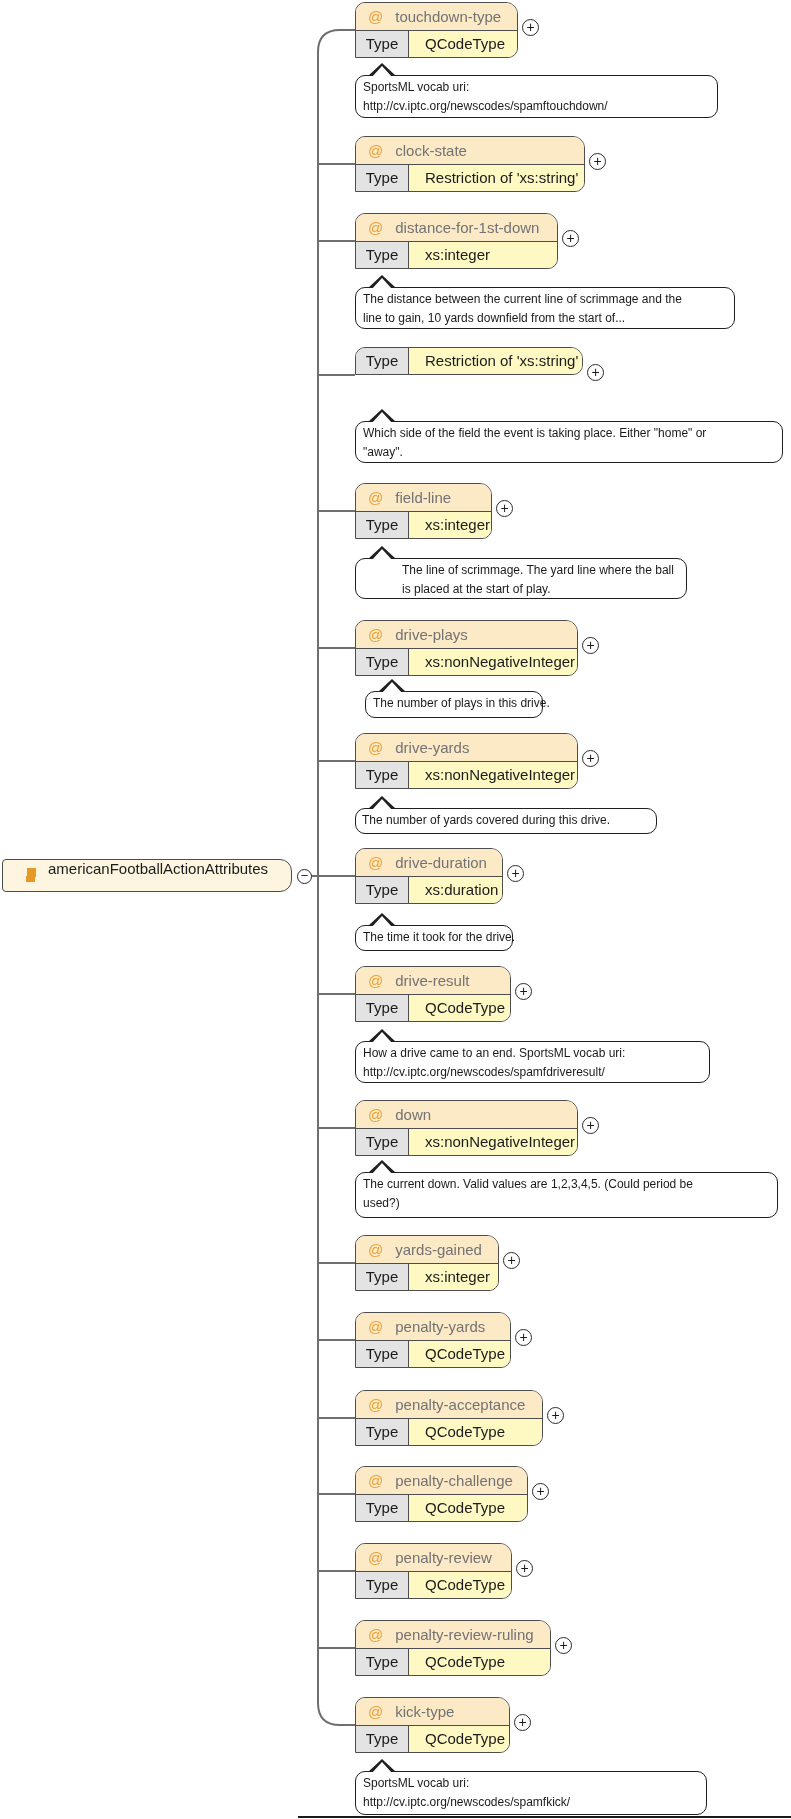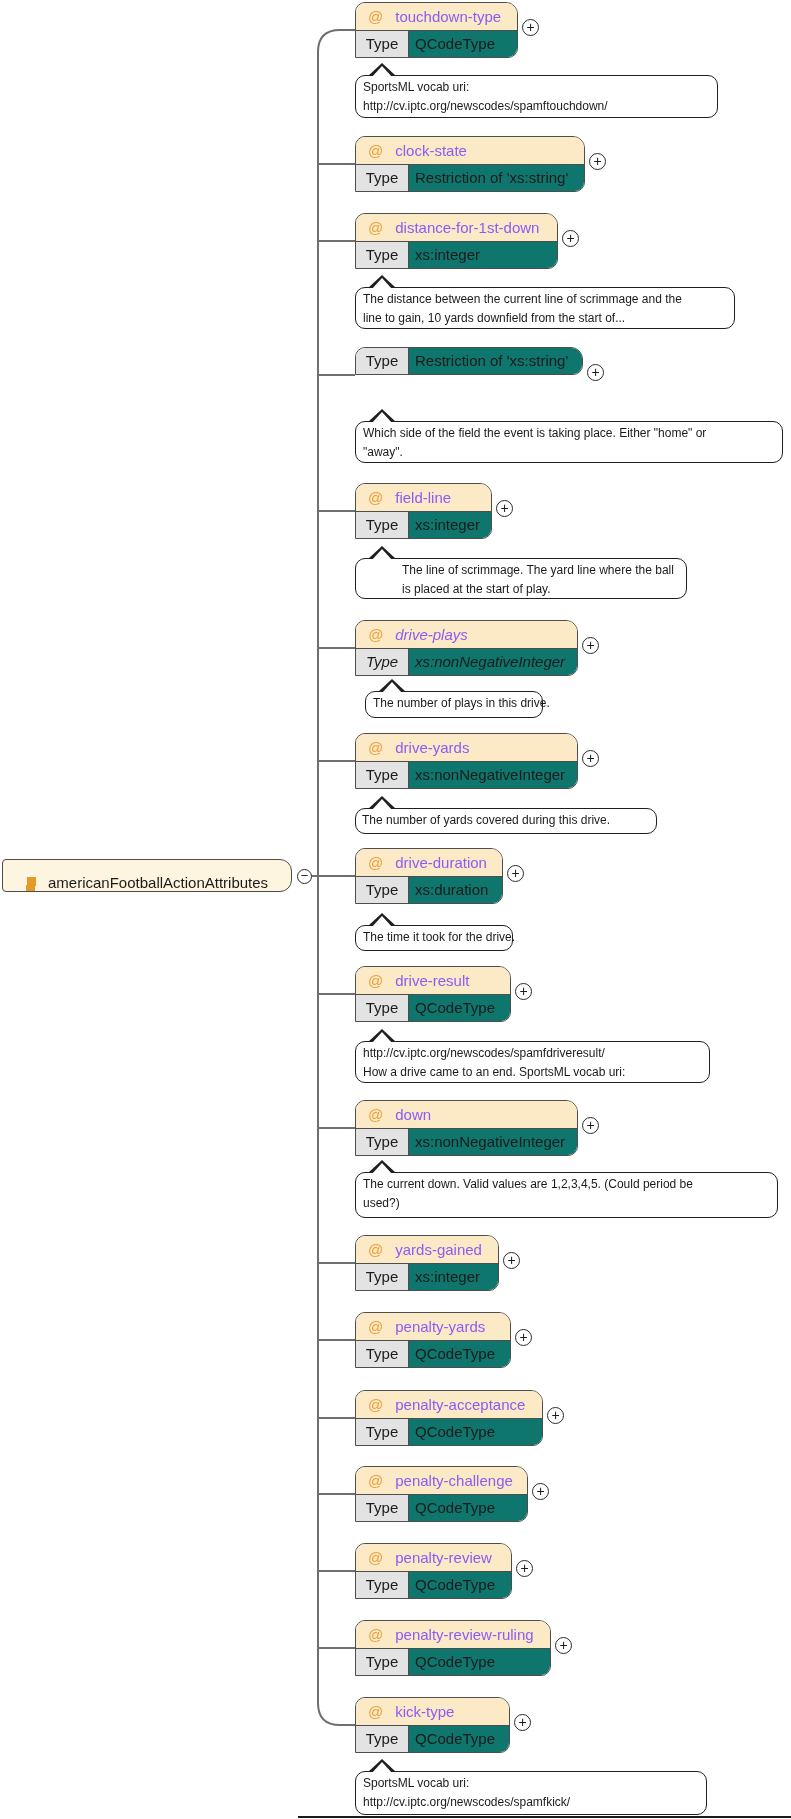--- a/index.html
+++ b/index.html
@@ -6,39 +6,39 @@
   html,body{margin:0;padding:0;background:#fff;}
   #canvas{
     position:relative;width:791px;height:1819px;background:#ffffff;overflow:hidden;
     font-family:"Liberation Sans",sans-serif;color:#1b1b1b;
   }
   #connector-svg{position:absolute;left:0;top:0;pointer-events:none;}
   
   .root-box{
     position:absolute;left:2px;top:859px;width:290px;height:33px;
     background:#fef5e1;border:1px solid #4d4d4d;border-radius:4px 12px 12px 4px;
-    box-sizing:border-box;display:flex;align-items:flex-end;
+    box-sizing:border-box;display:flex;align-items:flex-start;
   }
   .root-box .icon{margin-left:12px;width:22px;height:22px;flex:0 0 auto;}
   .root-box .lbl{margin-left:11px;font-size:15px;white-space:nowrap;}
   
   .attr{
     position:absolute;box-sizing:border-box;
     border:1px solid #4d4d4d;border-radius:10px 12px 10px 0;
     overflow:hidden;background:#f1f1f1;
   }
   .hdr{
     height:27px;line-height:27px;background:#fce9c6;border-bottom:1px solid #4d4d4d;
     white-space:nowrap;font-size:15px;
   }
   .hdr .at{color:#e9a13b;margin-left:12px;font-size:15px;}
-  .hdr .nm{margin-left:12px;color:#8b5cf6;}
+  .hdr .nm{margin-left:12px;color:#737373;}
   .typ{display:flex;height:26px;line-height:26px;font-size:15px;}
   .typ .tlabel{width:52px;background:#e3e3e3;border-right:1px solid #4d4d4d;text-align:center;flex:0 0 auto;}
-  .typ .tval{flex:1;background:#0f766e;padding-left:6px;white-space:nowrap;}
+  .typ .tval{flex:1;background:#fef9c3;padding-left:16px;white-space:nowrap;}
   
   .toggle{
     position:absolute;box-sizing:border-box;background:#fff;border:1.3px solid #2b2b2b;
     border-radius:50%;text-align:center;color:#1b1b1b;cursor:pointer;
   }
   .plus{width:17px;height:17px;font-size:14px;line-height:14px;}
   .minus{width:15px;height:15px;font-size:13px;line-height:12px;}
   
   .note{
     position:absolute;box-sizing:border-box;background:#fff;border:1.4px solid #1f1f1f;
@@ -124,21 +124,21 @@
       <div class="typ">
         <span class="tlabel">Type</span>
         <span class="tval">xs:integer</span>
       </div>
     </div>
     <div class="toggle plus" style="left: 496px; top: 500px;">+</div>
     <div class="note" style="left: 355px; top: 558px; width: 332px; height: 41px; padding-left: 46px;">
       <div>The line of scrimmage. The yard line where the ball</div>
       <div>is placed at the start of play.</div>
     </div>
-    <div class="attr" style="left: 355px; top: 620px; width: 223px; font-style: italic;">
+    <div class="attr" style="left: 355px; top: 620px; width: 223px;">
       <div class="hdr"><span class="at">@</span><span class="nm">drive-plays</span></div>
       <div class="typ">
         <span class="tlabel">Type</span>
         <span class="tval">xs:nonNegativeInteger</span>
       </div>
     </div>
     <div class="toggle plus" style="left: 582px; top: 637px;">+</div>
     <div class="note" style="left: 365px; top: 691px; width: 178px; height: 27px;">
       <div>The number of plays in this drive.</div>
     </div>
@@ -166,22 +166,22 @@
     </div>
     <div class="attr" style="left: 355px; top: 966px; width: 156px;">
       <div class="hdr"><span class="at">@</span><span class="nm">drive-result</span></div>
       <div class="typ">
         <span class="tlabel">Type</span>
         <span class="tval">QCodeType</span>
       </div>
     </div>
     <div class="toggle plus" style="left: 515px; top: 983px;">+</div>
     <div class="note" style="left: 355px; top: 1041px; width: 355px; height: 42px;">
+      <div>How a drive came to an end. SportsML vocab uri:</div>
       <div>http://cv.iptc.org/newscodes/spamfdriveresult/</div>
-      <div>How a drive came to an end. SportsML vocab uri:</div>
     </div>
     <div class="attr" style="left: 355px; top: 1100px; width: 223px;">
       <div class="hdr"><span class="at">@</span><span class="nm">down</span></div>
       <div class="typ">
         <span class="tlabel">Type</span>
         <span class="tval">xs:nonNegativeInteger</span>
       </div>
     </div>
     <div class="toggle plus" style="left: 582px; top: 1117px;">+</div>
     <div class="note" style="left: 355px; top: 1172px; width: 423px; height: 46px;">

